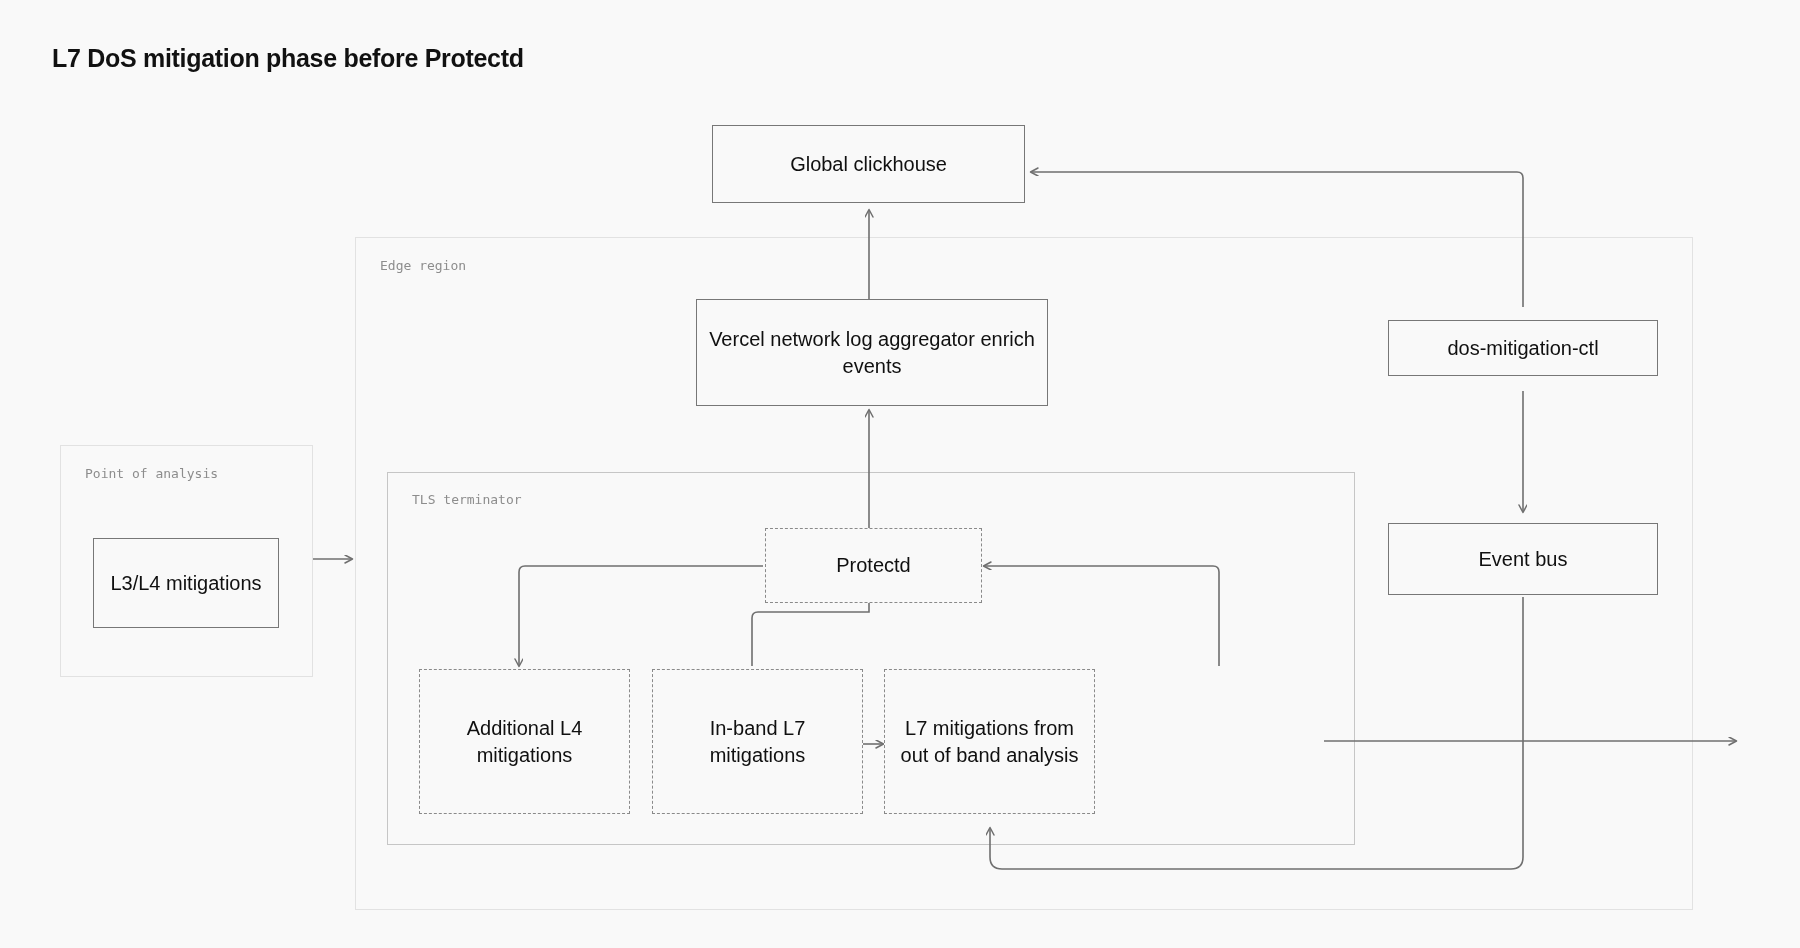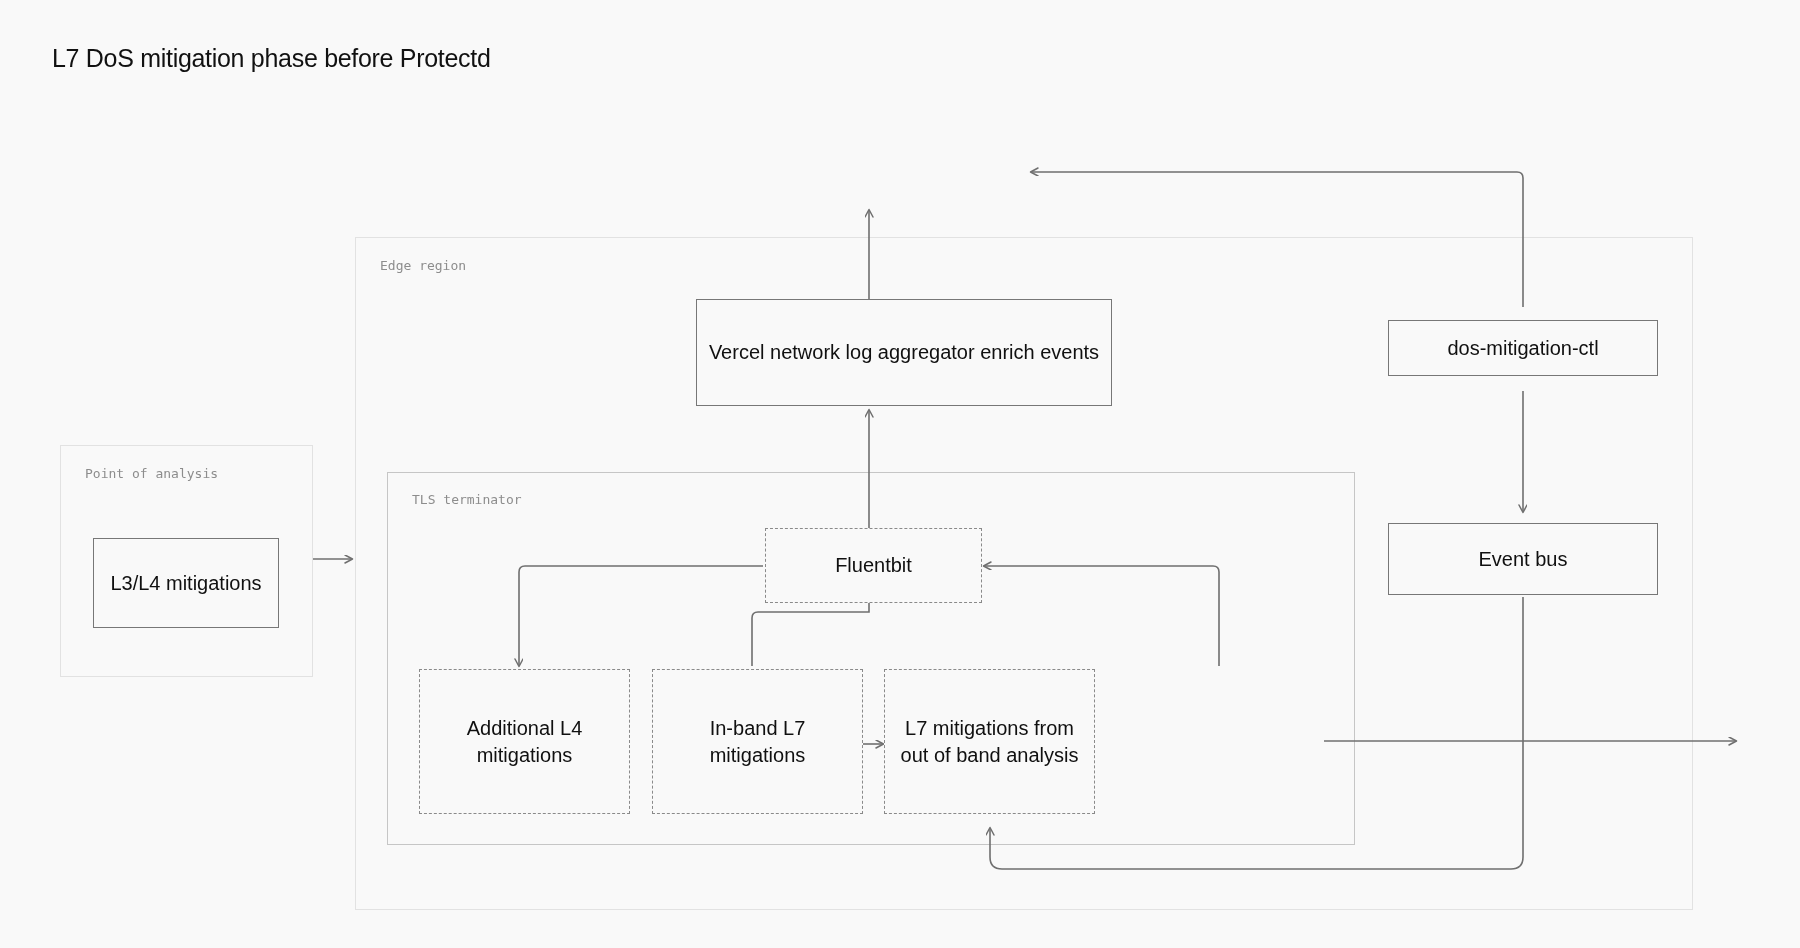--- a/index.html
+++ b/index.html
@@ -15,21 +15,21 @@
     width: 1800px;
     height: 948px;
     background: #f9f9f9;
     font-family: "Liberation Sans", sans-serif;
   }
   #page-title {
     position: absolute;
     left: 52px;
     top: 44px;
     font-family: "Liberation Sans", sans-serif;
-    font-weight: normal;
+    font-weight: bold;
     font-size: 25px;
     letter-spacing: -0.3px;
     color: #111111;
     white-space: nowrap;
   }
   .edges {
     position: absolute;
     left: 0; top: 0;
     width: 1800px;
     height: 948px;
@@ -117,31 +117,34 @@
 
       <path d="M1523,307 L1523,178 Q1523,172 1517,172 L1031,172" marker-end="url(#ah)"></path>
 
       <path d="M1523,391 L1523,512" marker-end="url(#ah)"></path>
 
       <path d="M1523,597 L1523,857 Q1523,869 1511,869 L1002,869 Q990,869 990,857 L990,828" marker-end="url(#ah)"></path>
 
     </g>
   </svg>
 
+  <div class="node solid" style="left:712px; top:125px; width:313px; height:78px;">
+    <span>Global clickhouse</span>
+  </div>
 
-  <div class="node solid" style="left:696px; top:299px; width:416px; height:107px;">
+  <div class="node solid" style="left:696px; top:299px; width:352px; height:107px;">
     <span>Vercel network log aggregator enrich events</span>
   </div>
 
   <div class="node solid" style="left:93px; top:538px; width:186px; height:90px;">
     <span>L3/L4 mitigations</span>
   </div>
 
   <div class="node dashed" style="left:765px; top:528px; width:217px; height:75px;">
-    <span>Fluentbit</span>
+    <span>Protectd</span>
   </div>
 
   <div class="node dashed" style="left:419px; top:669px; width:211px; height:145px;">
     <span>Additional L4 mitigations</span>
   </div>
 
   <div class="node dashed" style="left:652px; top:669px; width:211px; height:145px;">
     <span>In-band L7 mitigations</span>
   </div>
 

